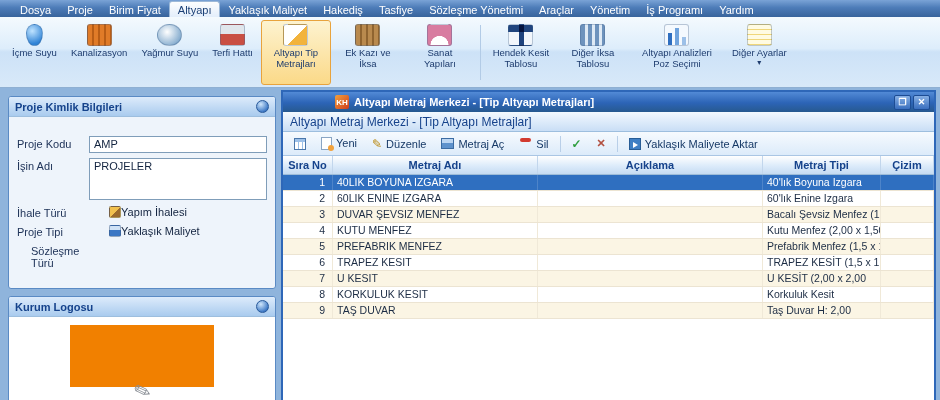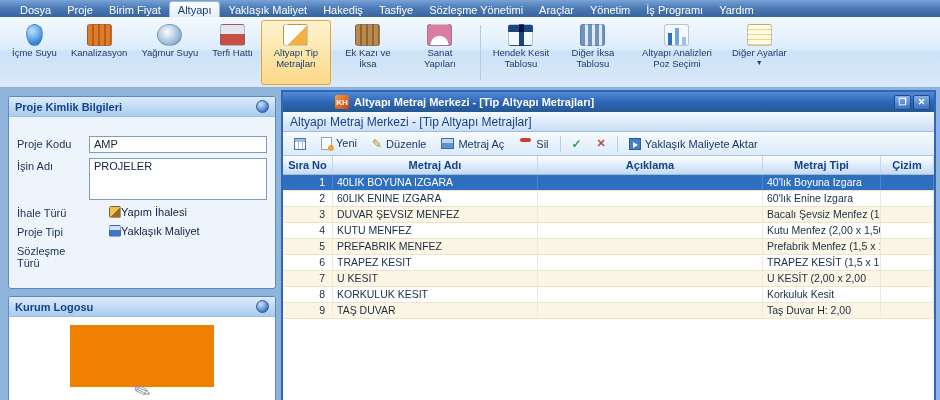--- a/index.html
+++ b/index.html
@@ -275,21 +275,21 @@
             <span>Yapım İhalesi</span>
           </div>
         </div>
         <div class="field-row">
           <span class="field-label">Proje Tipi</span>
           <div class="field-plain">
             <span class="mini-icon mi-calc"></span>
             <span>Yaklaşık Maliyet</span>
           </div>
         </div>
-        <div class="field-row" style="margin-bottom:0;">
+        <div class="field-row" style="margin-bottom:0;margin-left:14px;">
           <span class="field-label">Sözleşme Türü</span>
         </div>
       </div>
     </div>
 
     <div class="panel">
       <div class="panel-header">
         <span>Kurum Logosu</span>
         <span class="panel-header-icon"></span>
       </div>

